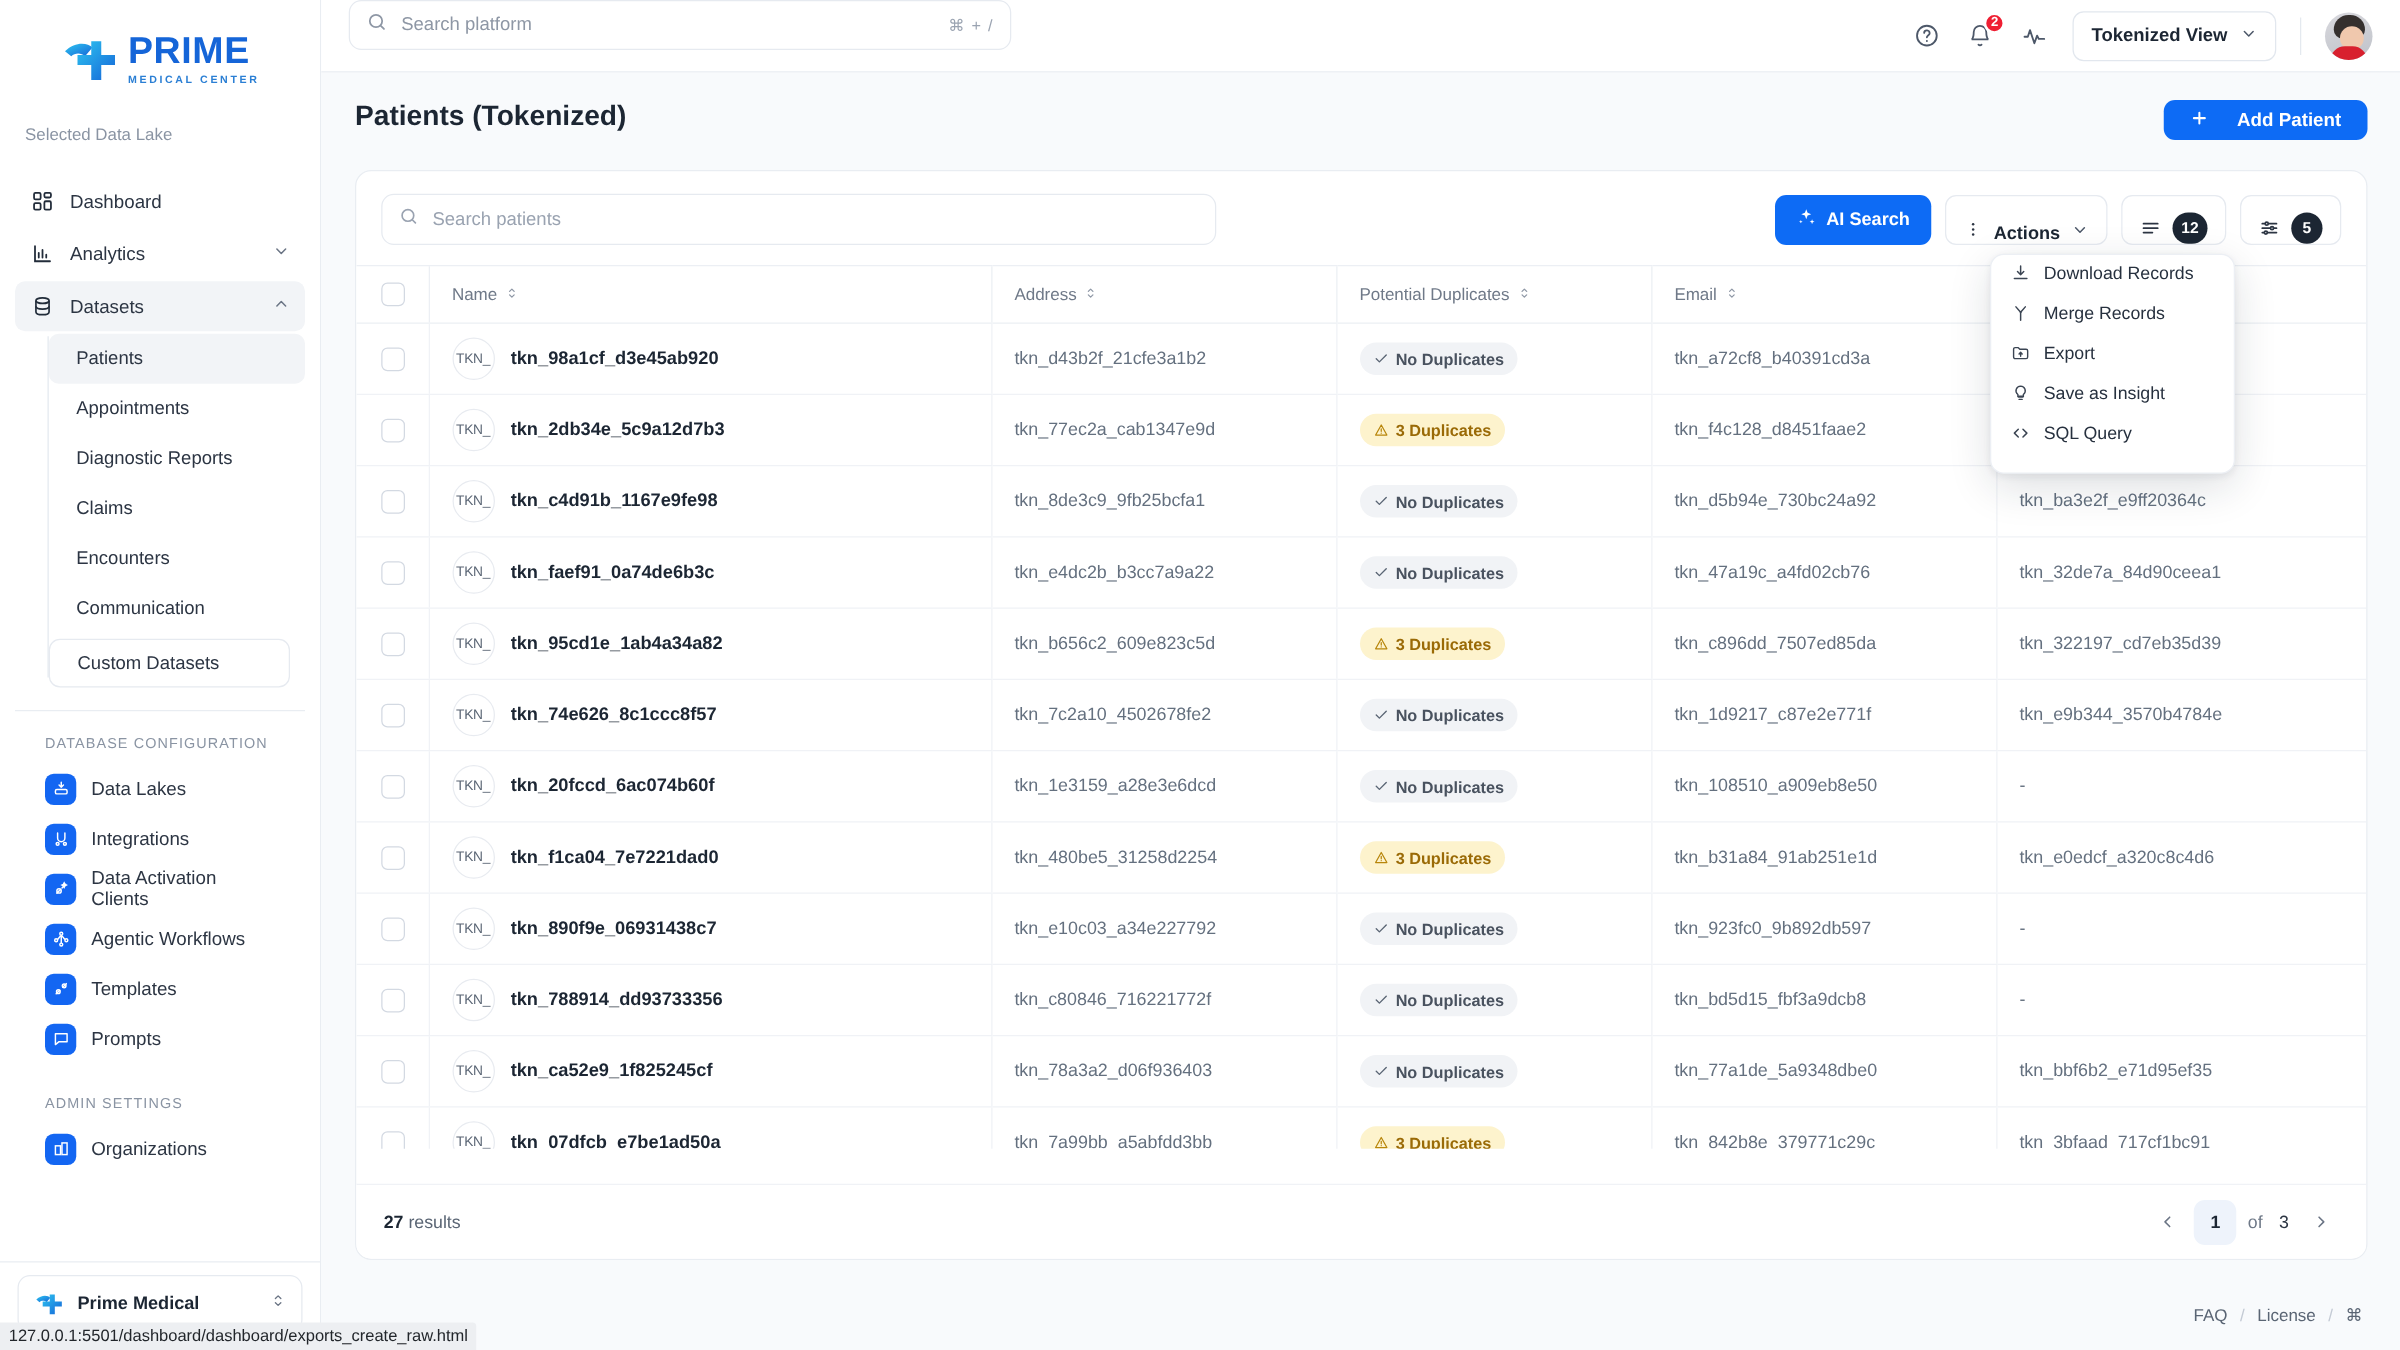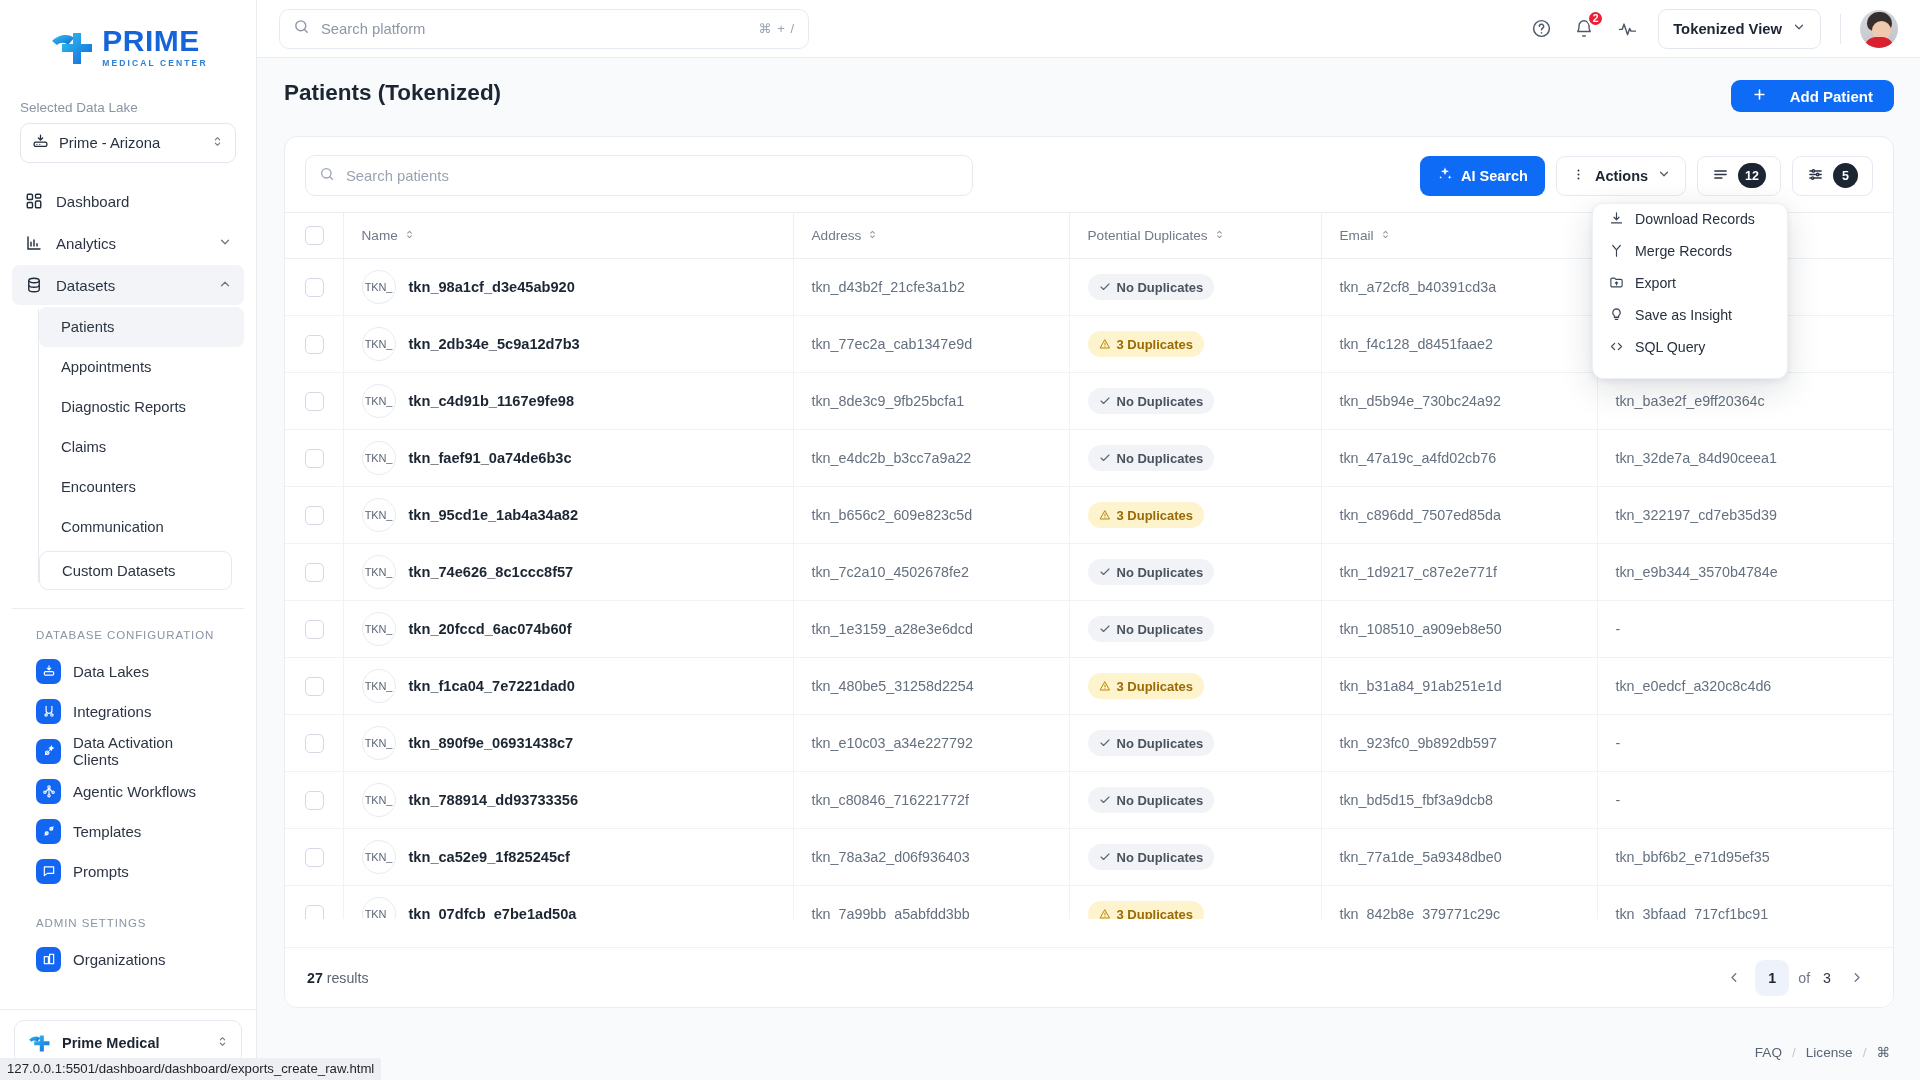--- a/index.html
+++ b/index.html
@@ -93,21 +93,21 @@
     display: flex; align-items: center; gap: 11px; padding: 0 12px; cursor: pointer;
   }
   .org-logo { width: 24px; height: 24px; flex: 0 0 24px; position: relative; }
   .org-name { font-size: 14.5px; font-weight: 700; color: #1c2633; flex: 1; }
 
   
   .main { flex: 1; height: 1080px; display: flex; flex-direction: column; background: #f8fafc; min-width: 0; position: relative; }
 
   .topbar {
     height: 58px; background: #fff; border-bottom: 1px solid #e9edf2;
-    display: flex; align-items: center; padding: 0 22px 0 22px; flex: 0 0 58px;
+    display: flex; padding: 0 22px 0 22px; flex: 0 0 58px;
   }
   .search-box {
     width: 530px; height: 40px; border: 1px solid #e6eaf0; border-radius: 10px;
     display: flex; align-items: center; gap: 11px; padding: 0 13px; background: #fff;
     cursor: text;
   }
   .search-box input {
     border: 0; outline: 0; flex: 1; font-size: 14.8px; color: #30394a;
     font-family: inherit; background: transparent;
   }
@@ -159,21 +159,21 @@
   .tbl-search input::placeholder { color: #9aa3b1; }
   .toolbar-right { margin-left: auto; display: flex; align-items: center; gap: 11px; position: relative; }
   .btn-ai {
     height: 40px; background: #0d6bf5; color: #fff; border: 0; border-radius: 9px;
     padding: 0 17px; font-size: 14.5px; font-weight: 700; display: flex; align-items: center;
     gap: 8px; cursor: pointer; font-family: inherit;
   }
   .btn-ghost {
     height: 40px; background: #fff; border: 1px solid #e6eaf0; border-radius: 9px;
     padding: 0 14px; font-size: 14.5px; font-weight: 700; color: #1c2633;
-    display: flex; align-items: center; gap: 9px; cursor: pointer; font-family: inherit;
+    display: flex; align-items: flex-end; gap: 9px; cursor: pointer; font-family: inherit;
   }
   .pill-count {
     min-width: 25px; height: 25px; border-radius: 13px; background: #1c2633; color: #fff;
     font-size: 12.5px; font-weight: 700; display: flex; align-items: center; justify-content: center; padding: 0 7px;
   }
 
   
   .dropdown {
     position: absolute; top: 47px; right: 85px; width: 196px;
     background: #fff; border: 1px solid #eceff4; border-radius: 11px;
@@ -281,35 +281,20 @@
         </div>
         <div class="logo-text">
           <div class="logo-title">PRIME</div>
           <div class="logo-sub">MEDICAL CENTER</div>
         </div>
       </div>
     </div>
 
     <div class="lake-block">
       <div class="lake-label">Selected Data Lake</div>
-      <div class="lake-select">
-        <span>
-          <svg width="17" height="17" viewBox="0 0 24 24" fill="none" stroke="#222c3a" stroke-width="1.8" stroke-linecap="round">
-            <path d="M12 3v7m0 0l-3-3m3 3l3-3"></path>
-              <rect x="3" y="13" width="18" height="6" rx="2"></rect>
-              <path d="M7 16h.01M11 16h.01"></path>
-          </svg>
-        </span>
-        <span class="sel-val">Prime - Arizona</span>
-        <span>
-          <svg width="13" height="13" viewBox="0 0 24 24" fill="none" stroke="#6b7585" stroke-width="2" stroke-linecap="round" stroke-linejoin="round">
-              <path d="M8 9l4-4 4 4M8 15l4 4 4-4"></path>
-            </svg>
-        </span>
-      </div>
     </div>
 
     <nav class="nav">
 
       <div class="nav-item">
         <span class="nav-ico">
           <svg width="18" height="18" viewBox="0 0 24 24" fill="none" stroke="currentColor" stroke-width="1.9">
               <rect x="3" y="3" width="7" height="7" rx="1.5"></rect>
               <rect x="14" y="3" width="7" height="5" rx="1.5"></rect>
               <rect x="14" y="12" width="7" height="9" rx="1.5"></rect>

